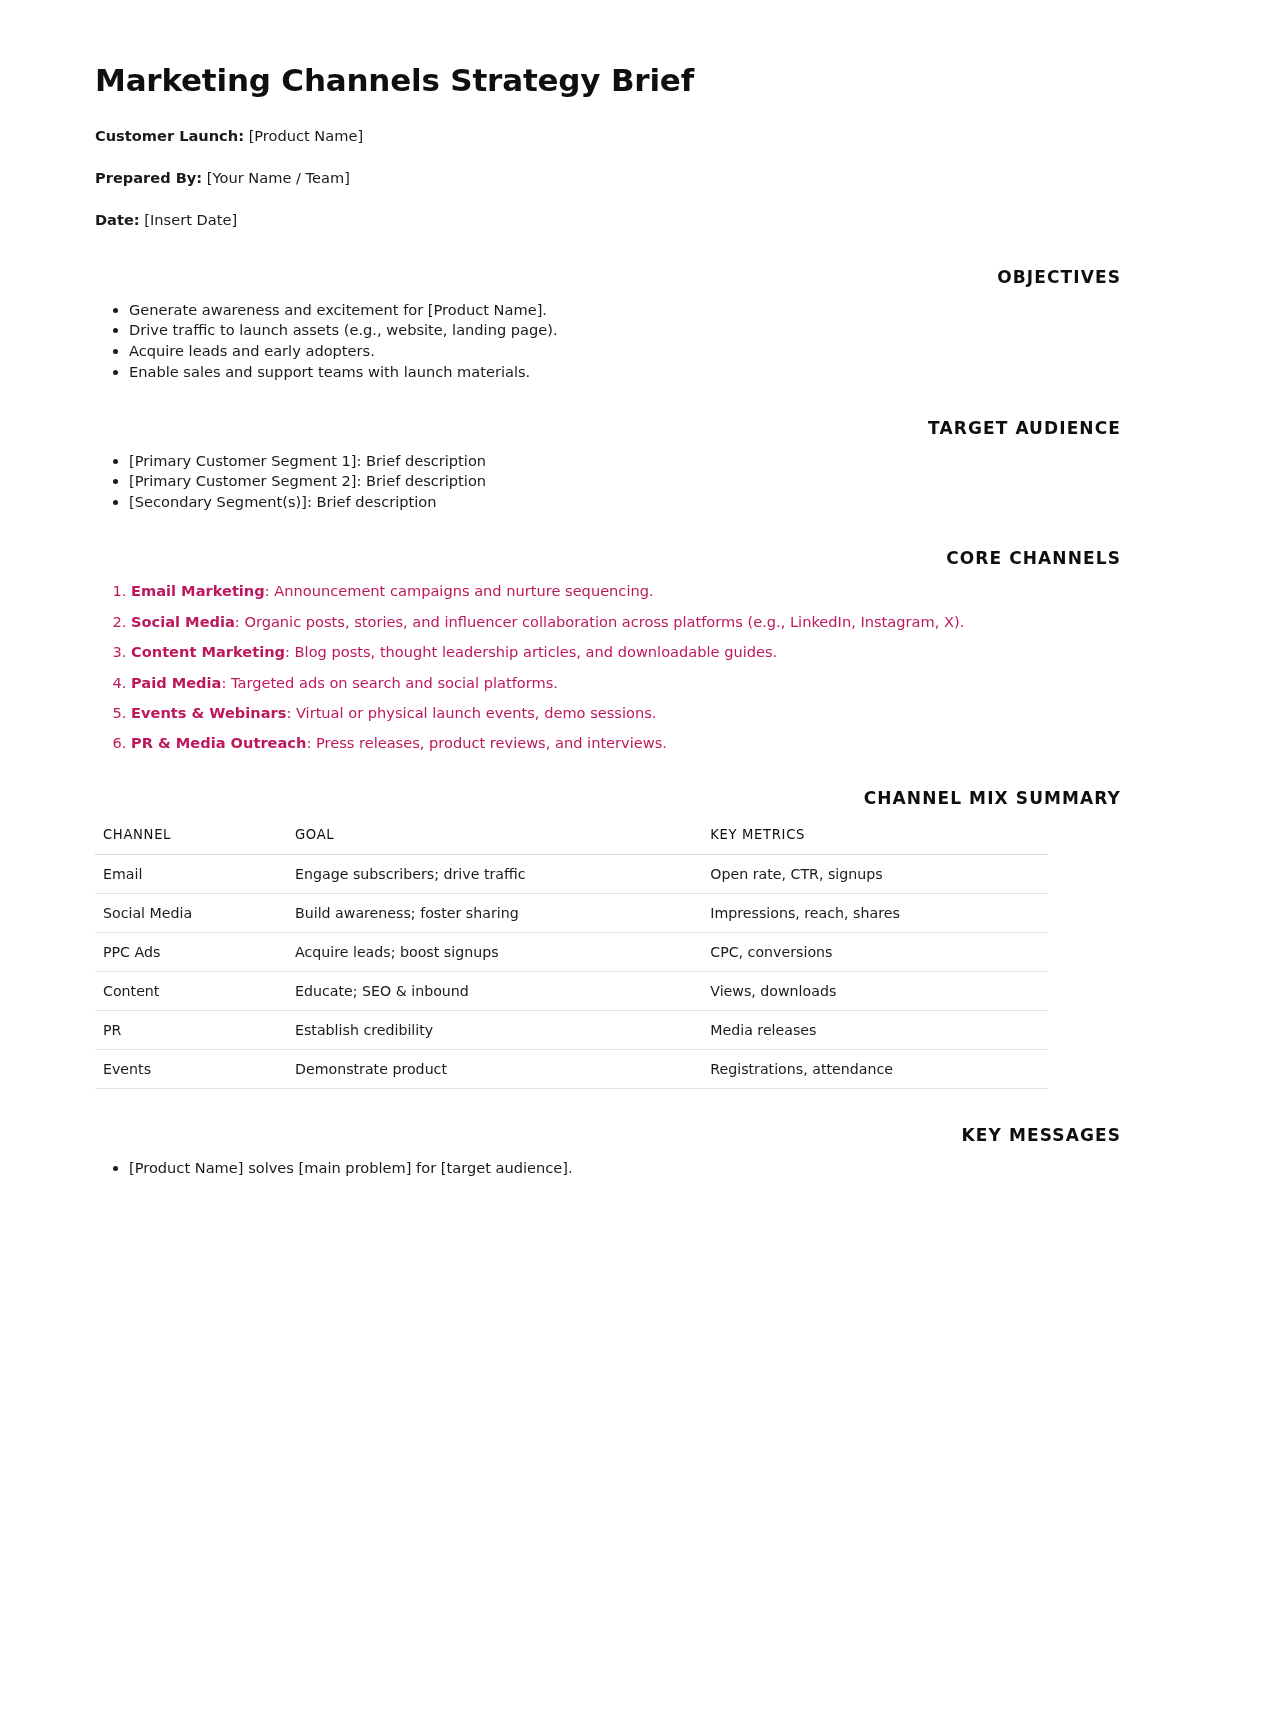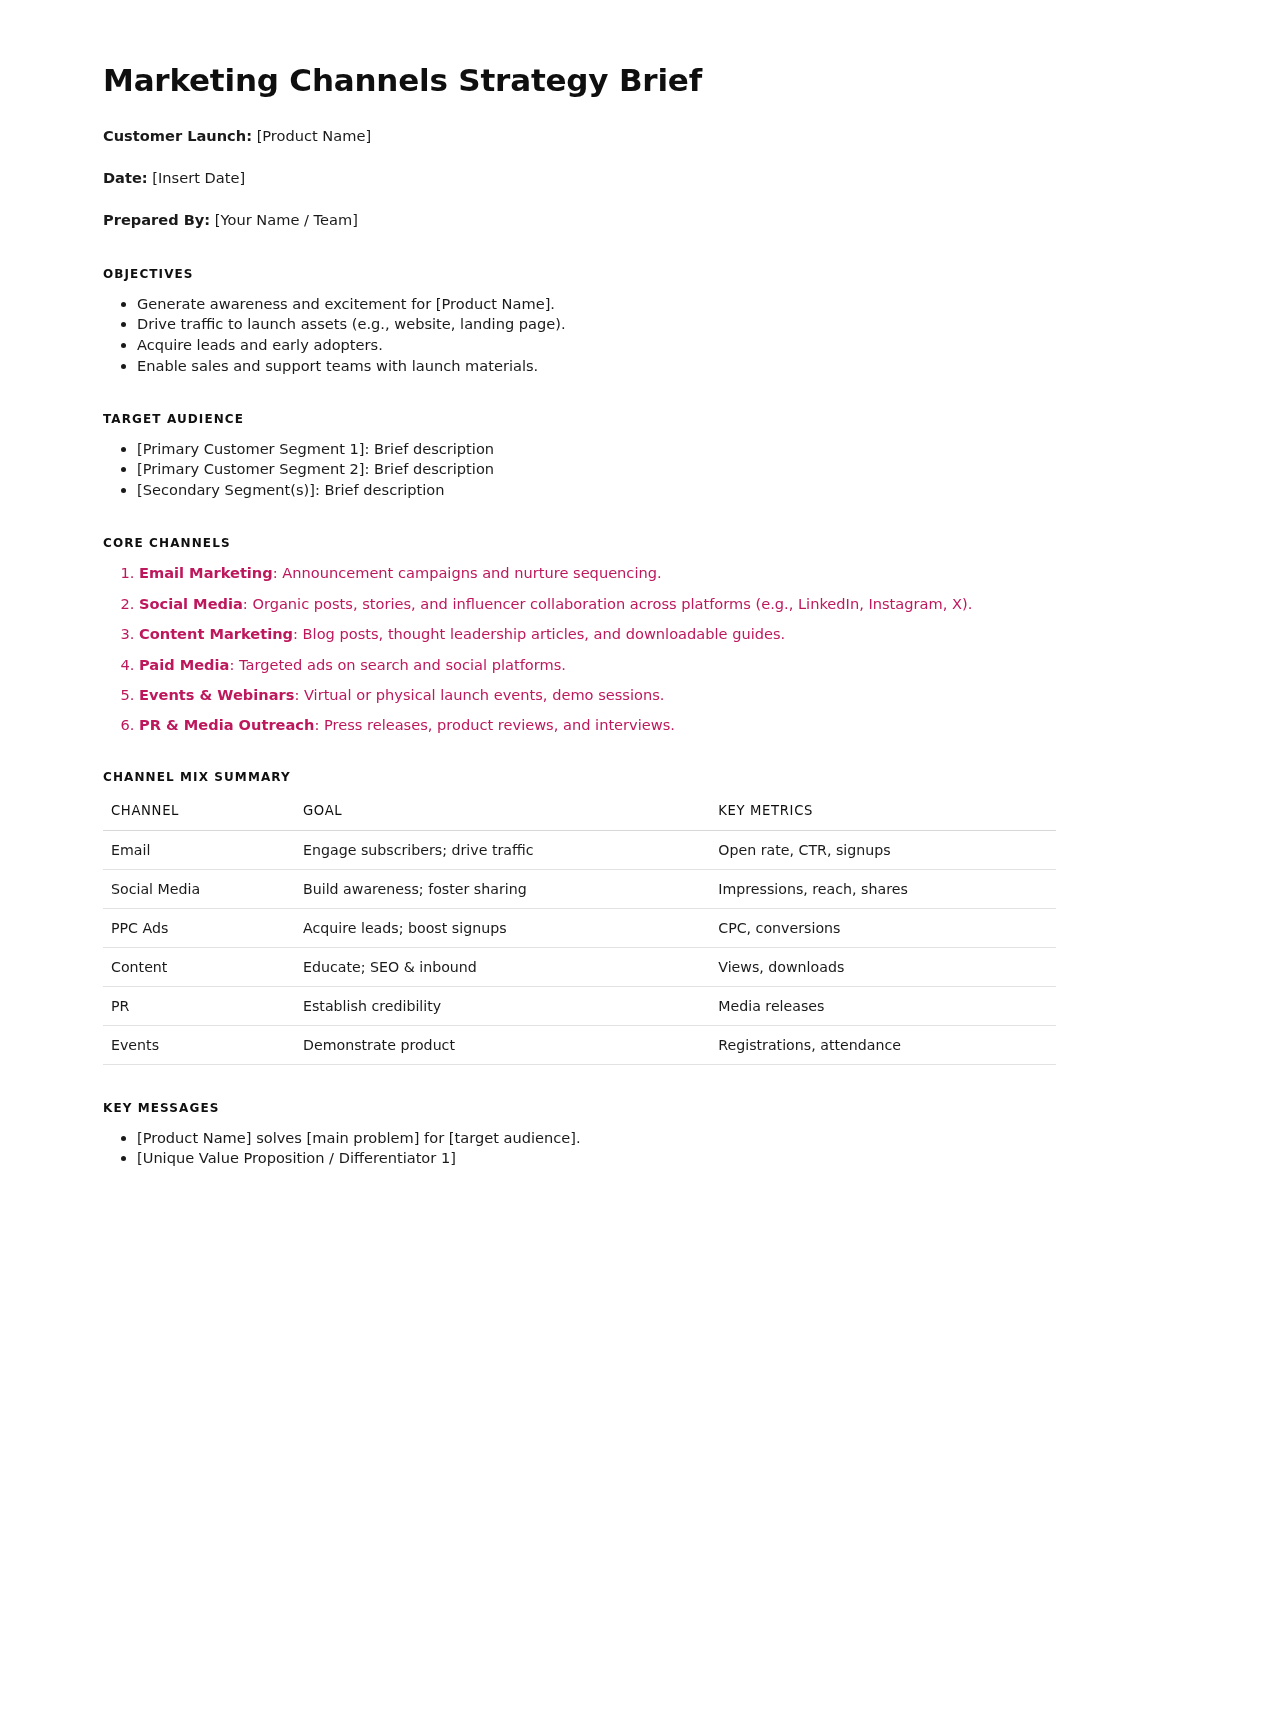--- a/index.html
+++ b/index.html
@@ -16,21 +16,21 @@
   }
   .page {
     position: relative;
     width: 1263px;
     height: 1729px;
     background: #ffffff;
   }
   
   .doc-clip {
     position: absolute;
-    left: 8px;
+    left: 0;
     top: 0;
     width: 1225px;
     height: 1182px;
     overflow: hidden;
   }
   .doc-inner {
     padding: 62px 104px 0 95px;
   }
   h1.doc-title {
     font-size: 31px;
@@ -43,25 +43,26 @@
   p.meta {
     font-size: 14.6px;
     line-height: 1.5;
     margin: 0 0 20px 0;
     color: #1a1a1a;
   }
   p.meta .lbl {
     font-weight: bold;
   }
   h2.section {
-    font-size: 12px;
+    font-size: 17px;
     font-weight: bold;
     letter-spacing: 1.1px;
     margin: 36px 0 13px 0;
     color: #0f0f0f;
+    text-align: right;
   }
   h2.section.tight-top {
     margin-top: 34px;
   }
   ul.bullets {
     margin: 0;
     padding: 0 0 0 34px;
     list-style: disc;
   }
   ul.bullets li {
@@ -117,26 +118,26 @@
   <div class="doc-clip">
     <div class="doc-inner">
 
       <h1 class="doc-title">Marketing Channels Strategy Brief</h1>
 
       <p class="meta">
         <span class="lbl">Customer Launch:</span>
         <span>[Product Name]</span>
       </p>
       <p class="meta">
+        <span class="lbl">Prepared By:</span>
+        <span>[Your Name / Team]</span>
+      </p>
+      <p class="meta">
         <span class="lbl">Date:</span>
         <span>[Insert Date]</span>
-      </p>
-      <p class="meta">
-        <span class="lbl">Prepared By:</span>
-        <span>[Your Name / Team]</span>
       </p>
 
       <h2 class="section">OBJECTIVES</h2>
       <ul class="bullets">
         <li>Generate awareness and excitement for [Product Name].</li>
         <li>Drive traffic to launch assets (e.g., website, landing page).</li>
         <li>Acquire leads and early adopters.</li>
         <li>Enable sales and support teams with launch materials.</li>
       </ul>
 

